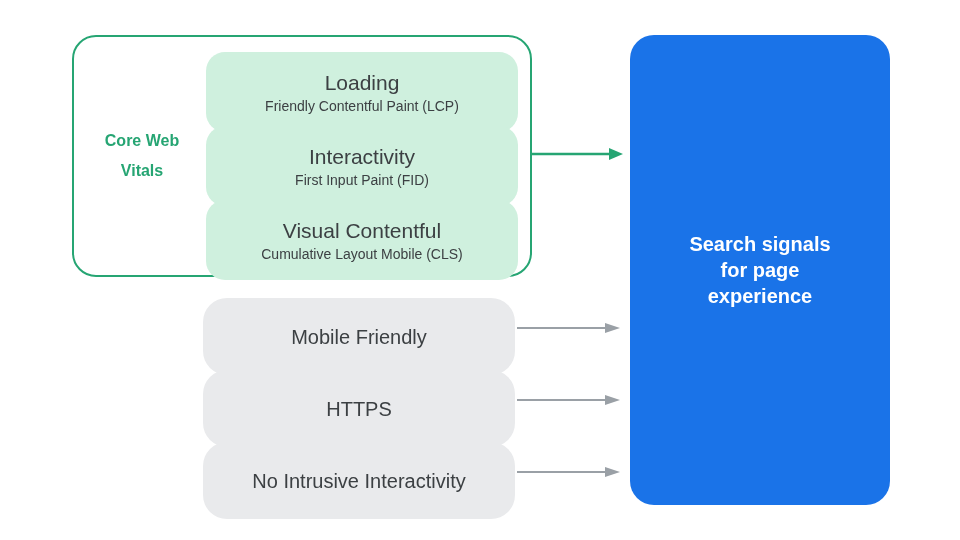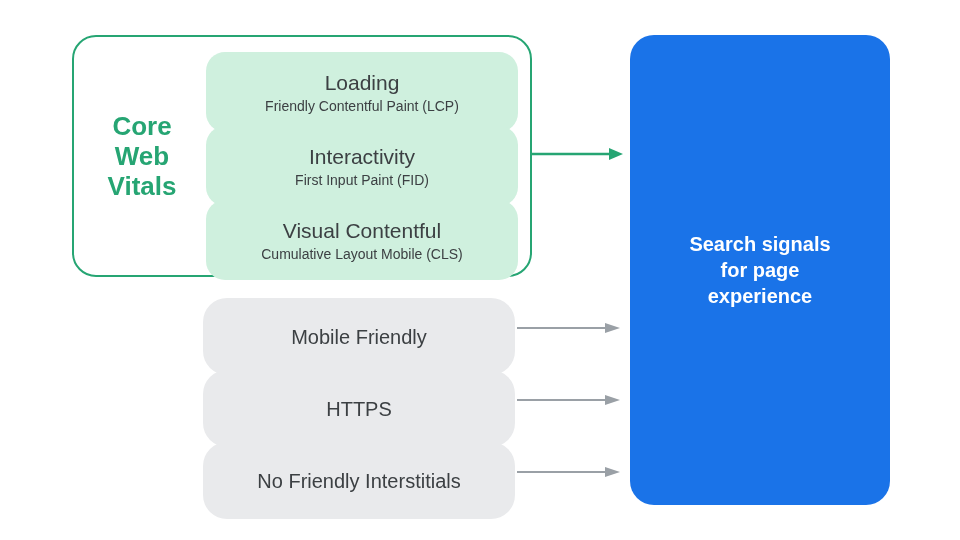--- a/index.html
+++ b/index.html
@@ -23,21 +23,21 @@
 
   
   .cwv-group{
     position:absolute;left:72px;top:35px;width:460px;height:242px;
     border:2px solid var(--green);border-radius:24px;
   }
   .cwv-label{
     position:absolute;left:26px;top:0;height:100%;width:84px;
     display:flex;align-items:center;justify-content:center;
     text-align:center;color:var(--green);
-    font-size:26px;font-weight:bold;line-height:30px;
+    font-size:16px;font-weight:bold;line-height:30px;
   }
   .vital-card{
     position:absolute;left:132px;width:312px;height:80px;
     background:var(--green-light);border-radius:19px;
     display:flex;flex-direction:column;align-items:center;justify-content:center;
     text-align:center;color:var(--text-dark);
   }
   .vital-card.v0{top:15px;}
   .vital-card.v1{top:89px;}
   .vital-card.v2{top:163px;}
@@ -102,21 +102,21 @@
     <polygon points="77,4 91,10 77,16" fill="#26A573"></polygon>
   </svg>
 
   <div class="factor-card f0">
     <span>Mobile Friendly</span>
   </div>
   <div class="factor-card f1">
     <span>HTTPS</span>
   </div>
   <div class="factor-card f2">
-    <span>No Friendly Interstitials</span>
+    <span>No Intrusive Interactivity</span>
   </div>
 
   <svg class="arrow arrow-gray0" width="104" height="20" viewBox="0 0 104 20">
     <line x1="0" y1="10" x2="89" y2="10" stroke="#9AA0A6" stroke-width="2"></line>
     <polygon points="88,5 103,10 88,15" fill="#9AA0A6"></polygon>
   </svg>
   <svg class="arrow arrow-gray1" width="104" height="20" viewBox="0 0 104 20">
     <line x1="0" y1="10" x2="89" y2="10" stroke="#9AA0A6" stroke-width="2"></line>
     <polygon points="88,5 103,10 88,15" fill="#9AA0A6"></polygon>
   </svg>

